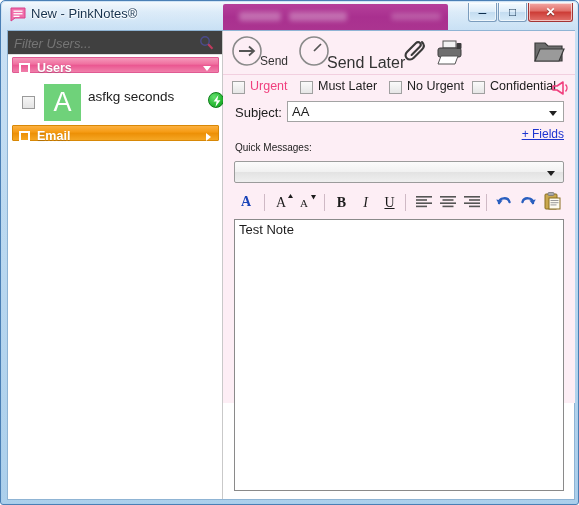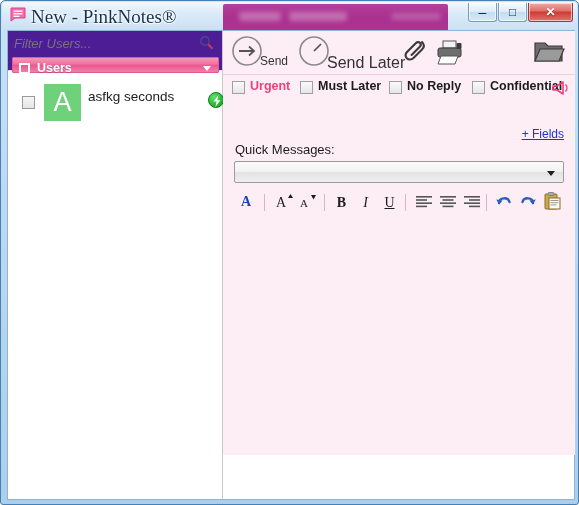--- a/index.html
+++ b/index.html
@@ -42,25 +42,24 @@
     width: 577px; height: 27px;
   }
   #title-icon {
     position: absolute;
     left: 8px; top: 5px;
     width: 16px; height: 15px;
   }
   #title-text {
     position: absolute;
     left: 29px; top: 4px;
-    font-size: 19px;
+    font-size: 13px;
     color: #16324e;
     text-shadow: 0 0 3px #fff, 0 0 5px #fff, 0 1px 0 #fff;
     white-space: nowrap;
-    font-family: Liberation Serif, serif;
   }
 
   
   .wbtn {
     position: absolute;
     top: 1px;
     width: 29px; height: 19px;
     border: 1px solid #7b9cbd;
     border-top: none;
     border-radius: 0 0 3px 3px;
@@ -98,22 +97,22 @@
   #left-panel {
     position: absolute;
     left: 0; top: 0;
     width: 215px; height: 468px;
     background: #ffffff;
     border-right: 1px solid #c9c9c9;
   }
   #filter-row {
     position: absolute;
     left: 0; top: 0;
-    width: 214px; height: 40px;
-    background: #4c1d95;
+    width: 214px; height: 24px;
+    background: #404040;
     border-bottom: 1px solid #dedede;
   }
   #filter-input {
     position: absolute;
     left: 6px; top: 3px;
     width: 176px; height: 18px;
     border: none; outline: none;
     background: transparent;
     font-family: "Liberation Sans", sans-serif;
     font-size: 13px; font-style: italic;
@@ -223,21 +222,21 @@
     border-radius: 50%;
     background: radial-gradient(circle at 35% 30%, #63e06d 0%, #22b42e 65%, #119620 100%);
     border: 1px solid #0e7d1a;
   }
   #user-status svg { position: absolute; left: 2px; top: 1px; }
 
   
   #right-panel {
     position: absolute;
     left: 215px; top: 0;
-    width: 352px; height: 424px;
+    width: 352px; height: 372px;
     background: #fdeef5;
   }
 
   
   #recipient-banner {
     position: absolute;
     left: 0; top: -27px;
     width: 225px; height: 26px;
     background: linear-gradient(180deg,#b53f9a 0%, #a9308f 50%, #ab3490 100%);
     border-radius: 2px 2px 0 0;
@@ -285,21 +284,21 @@
   }
   .flag { position: absolute; top: 4px; cursor: pointer; }
   .flag .box {
     position: absolute; left: 0; top: 2px;
     width: 13px; height: 13px;
     border: 1px solid #a0a0a0;
     background: linear-gradient(180deg,#fafafa,#e6e6e6);
   }
   .flag .lbl {
     position: absolute; left: 18px; top: 0px;
-    font-size: 12.5px; font-weight: bold; color: #1c1c1c;
+    font-size: 12.5px; font-weight: normal; color: #1c1c1c;
     white-space: nowrap;
   }
   #flag-urgent { left: 9px; }
   #flag-urgent .lbl { color: #f0407e; }
   #flag-must   { left: 77px; }
   #flag-no     { left: 166px; }
   #flag-conf   { left: 249px; }
   #sound-icon  { position: absolute; left: 327px; top: 4px; cursor: pointer; }
 
   
@@ -331,21 +330,21 @@
   #fields-link {
     position: absolute; right: 11px; top: 96px;
     font-size: 12px; color: #1c34d0;
     text-decoration: underline;
     cursor: pointer; white-space: nowrap;
   }
 
   
   #qm-label {
     position: absolute; left: 12px; top: 111px;
-    font-size: 13px; color: #1c1c1c;
+    font-size: 10px; color: #1c1c1c;
   }
   #qm-select {
     position: absolute; left: 11px; top: 130px;
     width: 330px; height: 22px;
     border: 1px solid #9b9b9b;
     border-radius: 2px;
     background: linear-gradient(180deg,#fbfbfb 0%, #f1f1f1 48%, #e3e3e3 52%, #efefef 100%);
     cursor: pointer;
   }
   #qm-value {
@@ -448,20 +447,25 @@
         <span id="user-check"></span>
         <span id="user-avatar">A</span>
         <span id="user-name">asfkg seconds</span>
         <span id="user-status">
           <svg width="12" height="14" viewBox="0 0 12 14">
             <path d="M7.4 1 L2.6 7.6 H5.6 L4.4 13 L9.4 6.2 H6.3 Z" fill="#ffffff"></path>
           </svg>
         </span>
       </div>
 
+      <div class="group-header" id="group-email">
+        <span class="group-check"></span>
+        <span class="group-label">Email</span>
+        <span class="group-arrow" id="arrow-email"></span>
+      </div>
     </div>
 
     <div id="right-panel">
 
       <div id="recipient-banner">
         <span class="blur-chip" id="chip-a"></span>
         <span class="blur-chip" id="chip-b"></span>
         <span class="blur-chip" id="chip-c"></span>
       </div>
 
@@ -511,34 +515,41 @@
         <span class="flag" id="flag-urgent">
           <span class="box"></span>
           <span class="lbl">Urgent</span>
         </span>
         <span class="flag" id="flag-must">
           <span class="box"></span>
           <span class="lbl">Must Later</span>
         </span>
         <span class="flag" id="flag-no">
           <span class="box"></span>
-          <span class="lbl">No Reply</span>
+          <span class="lbl">No Urgent</span>
         </span>
         <span class="flag" id="flag-conf">
           <span class="box"></span>
           <span class="lbl">Confidential</span>
         </span>
         <span id="sound-icon">
           <svg width="20" height="18" viewBox="0 0 20 18">
             <path d="M13 3 L7 7 H3 v4 h4 l6 4 Z" fill="none" stroke="#f0407e" stroke-width="1.6" stroke-linejoin="round"></path>
             <path d="M15.5 5.5 a5 5 0 0 1 0 7" fill="none" stroke="#f0407e" stroke-width="1.5"></path>
           </svg>
         </span>
       </div>
 
+      <div id="subject-row">
+        <span id="subject-label">Subject:</span>
+        <div id="subject-field">
+          <input id="subject-value" type="text" value="AA" style="">
+          <span id="subject-arrow"></span>
+        </div>
+      </div>
 
       <span id="fields-link">+ Fields</span>
 
       <span id="qm-label">Quick Messages:</span>
       <div id="qm-select">
         <span id="qm-value"></span>
         <span id="qm-arrow"></span>
       </div>
 
       <div id="fmt-toolbar">
@@ -624,17 +635,20 @@
             <rect x="7" y="7" width="11" height="11" fill="#fdfbef" stroke="#8a6f20" stroke-width="1"></rect>
             <g fill="#9a9a9a">
               <rect x="8.5" y="9" width="8" height="1"></rect>
               <rect x="8.5" y="11.2" width="8" height="1"></rect>
               <rect x="8.5" y="13.4" width="6" height="1"></rect>
             </g>
           </svg>
         </span>
       </div>
 
+      <div id="body-editor">
+        <div id="body-text">Test Note</div>
+      </div>
 
     </div>
   </div>
  </div>
 </div>
 
 </body></html>

